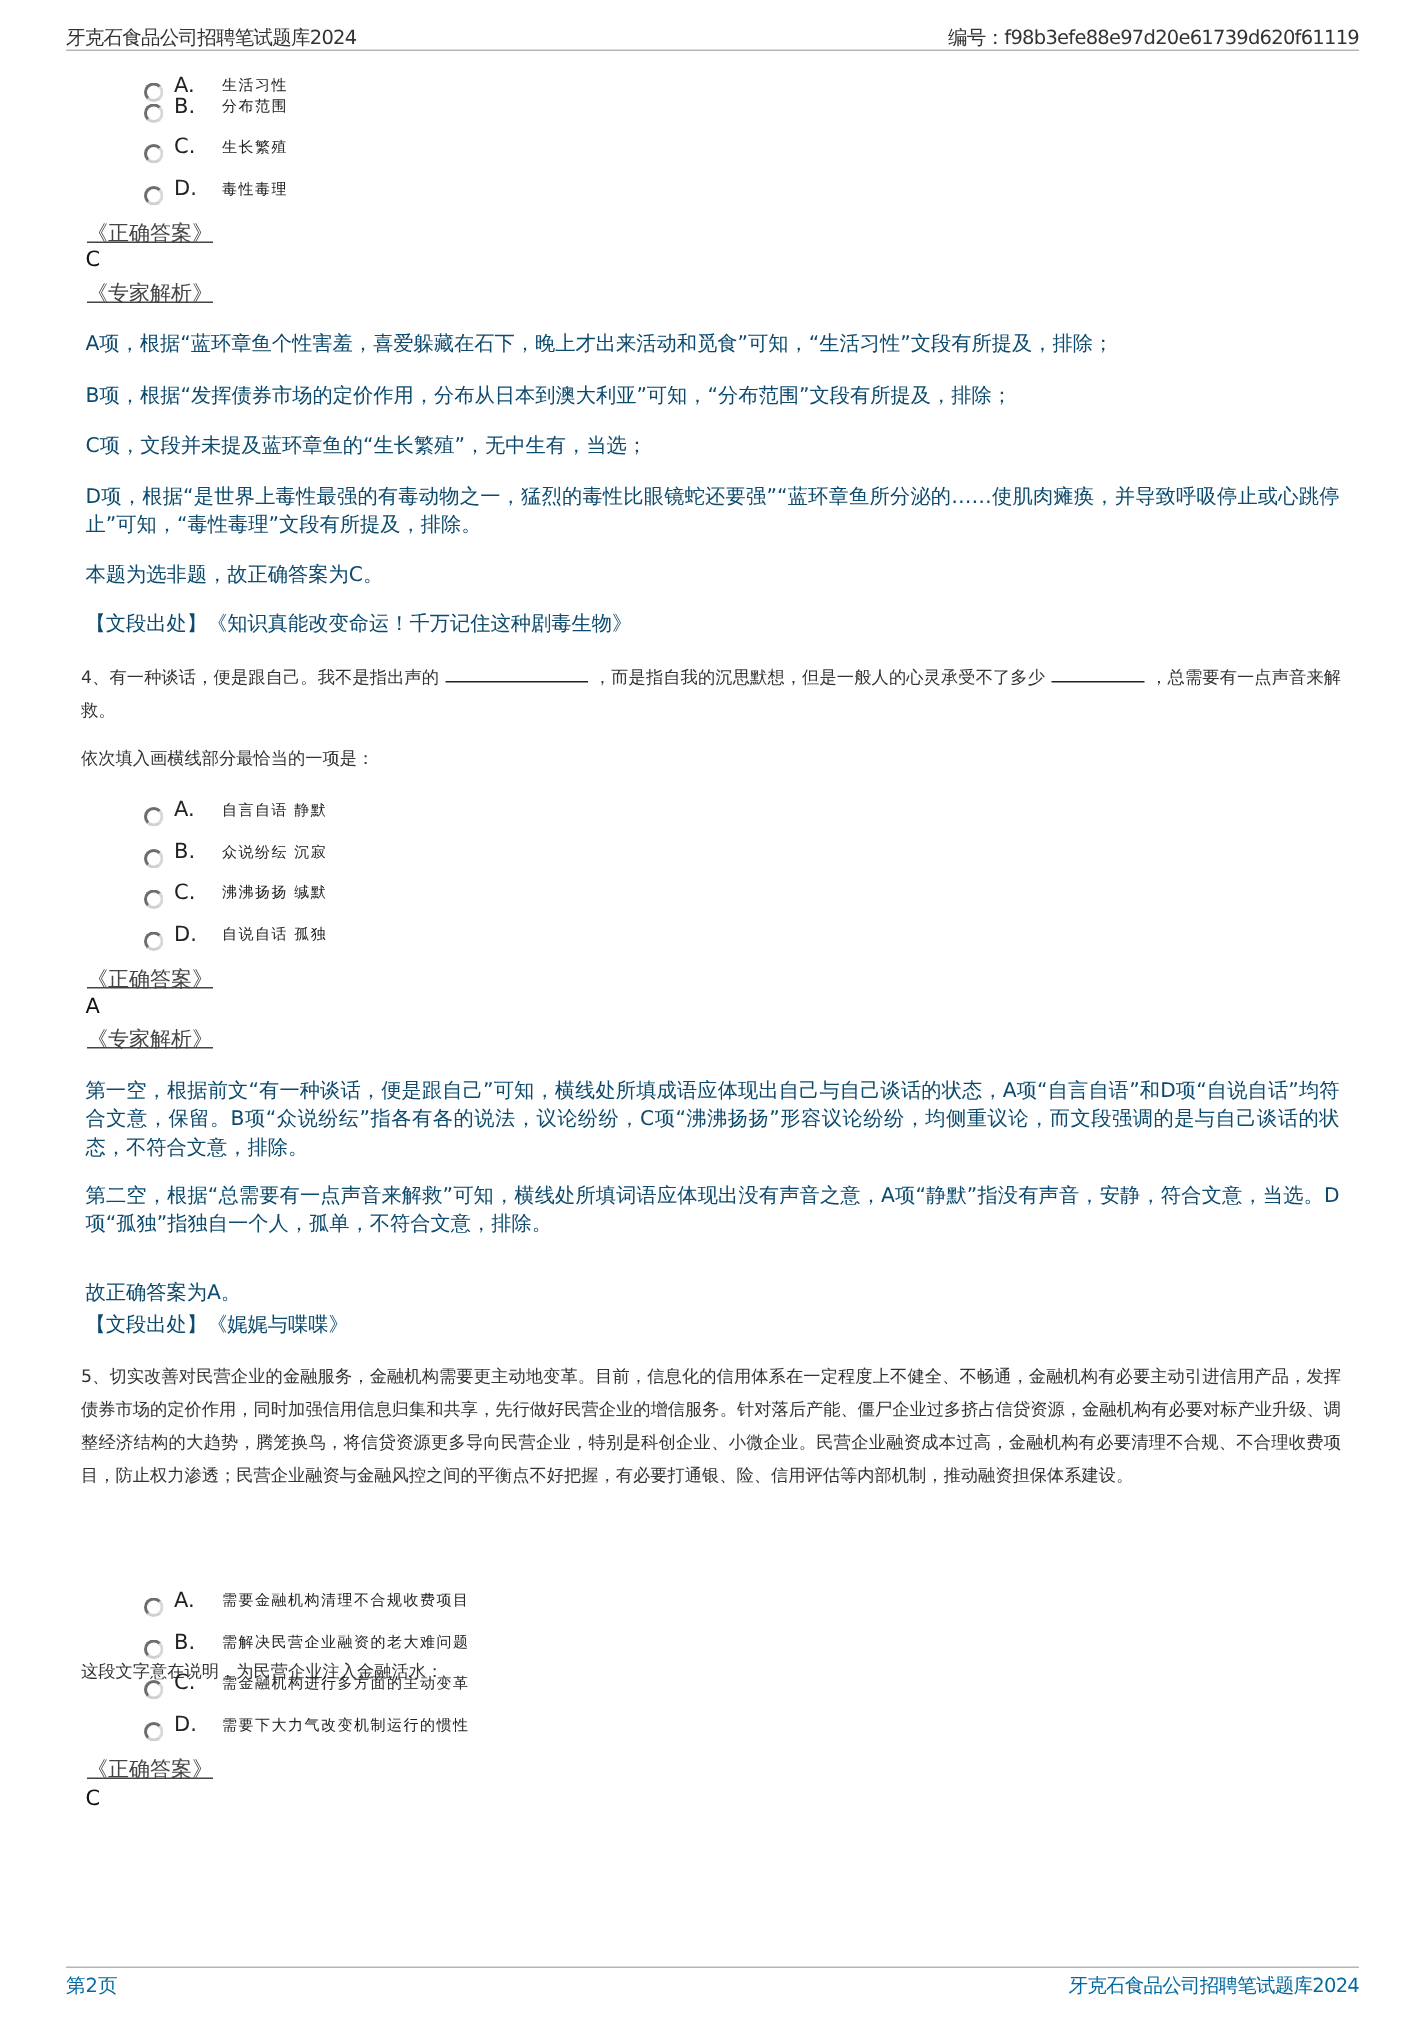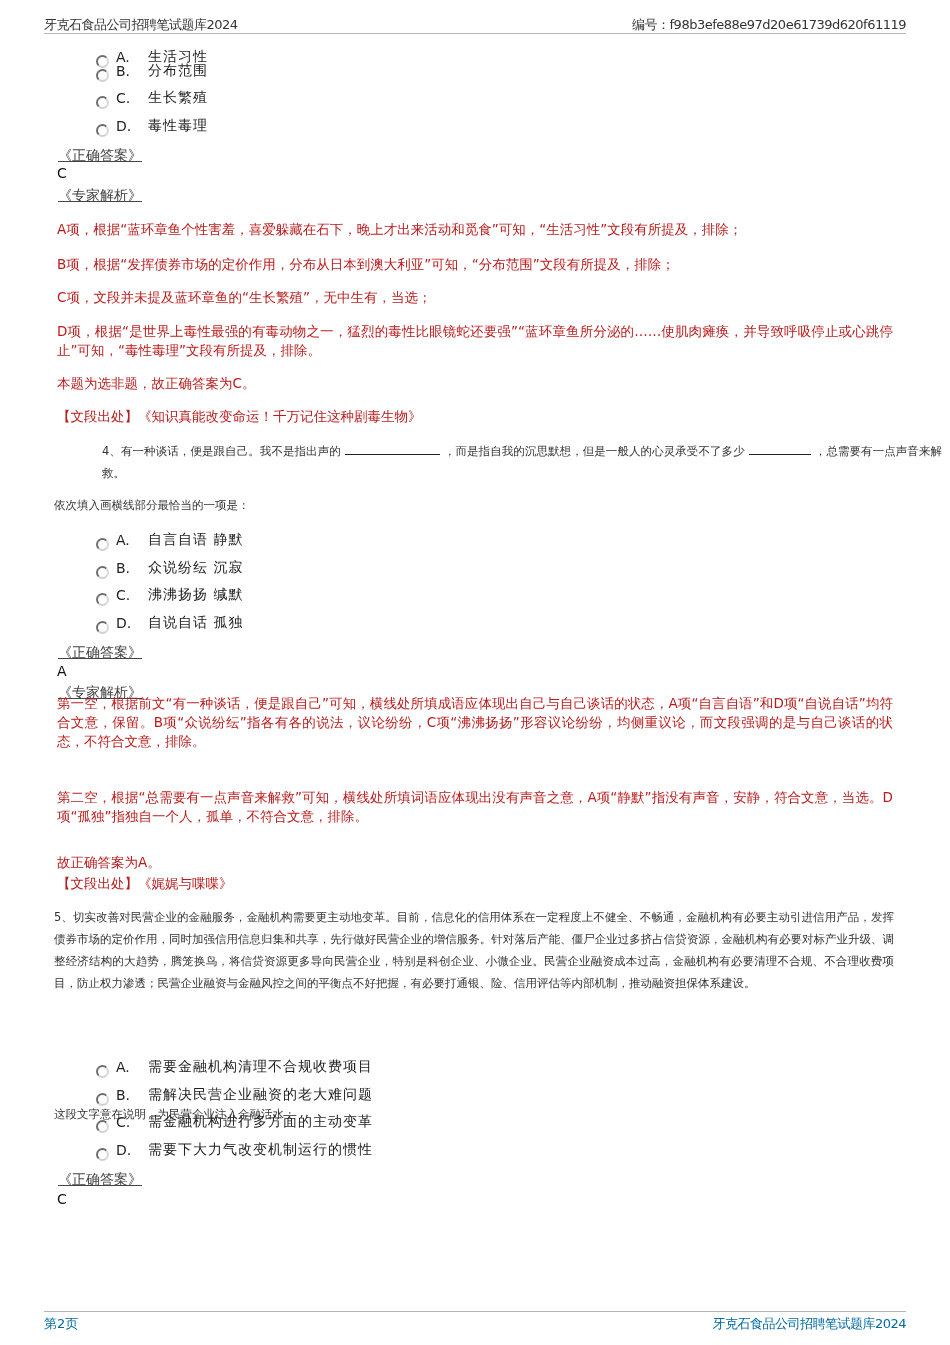--- a/index.html
+++ b/index.html
@@ -9,25 +9,25 @@
   .header { position: absolute; left: 44px; right: 44px; top: 14px; height: 20px; border-bottom: 1px solid #b5b5b5; font-size: 13px; color: #333; }
   .header .left { position: absolute; left: 0; top: 2px; letter-spacing: -0.5px; }
   .header .right { position: absolute; right: 0; top: 2px; letter-spacing: -0.5px; }
 
   .footer { position: absolute; left: 44px; right: 44px; top: 1311px; height: 22px; border-top: 1px solid #b5b5b5; font-size: 13px; color: #0369a1; }
   .footer .left { position: absolute; left: 0; top: 3px; }
   .footer .right { position: absolute; right: 0; top: 3px; letter-spacing: -0.5px; }
   .option { position: absolute; left: 96px; height: 20px; display: flex; align-items: center; font-size: 14px; color: #222; }
   .radio { width: 13px; height: 13px; border-radius: 50%; border: 2px solid #6d6d6d; border-right-color: #d8d8d8; border-bottom-color: #d0d0d0; background: #fff; margin-top: 8px; margin-right: 7px; flex-shrink: 0; }
   .opt-letter { width: 32px; font-size: 14px; }
-  .opt-text { font-size: 14px; letter-spacing: 1px; }
+  .opt-text { font-size: 10px; letter-spacing: 1px; }
 
   .label { position: absolute; left: 58px; font-size: 14px; color: #444; text-decoration: underline; }
   .answer { position: absolute; left: 57px; font-size: 14px; color: #111; }
-  .para { position: absolute; left: 57px; width: 836px; font-size: 13.5px; line-height: 19px; color: #b91c1c; text-align: justify; }
+  .para { position: absolute; left: 57px; width: 836px; font-size: 13.5px; line-height: 19px; color: #0c4a6e; text-align: justify; }
   .small-para { position: absolute; left: 54px; width: 840px; font-size: 11.5px; line-height: 22px; color: #333; text-align: justify; }
   .blank { display: inline-block; width: 95px; border-bottom: 1.5px solid #222; height: 12px; margin: 0 4px; vertical-align: baseline; }
   .blank.short { width: 62px; }
 </style>
 </head>
 <body>
 
 <div class="header">
   <span class="left">牙克石食品公司招聘笔试题库2024</span>
   <span class="right"><span>编号：</span><span>f98b3efe88e97d20e61739d620f61119</span></span>
@@ -58,21 +58,21 @@
 <div class="answer" style="top:165px;">C</div>
 <div class="label" style="top:187px;">《专家解析》</div>
 
 <div class="para" style="top:220px;">A项，根据“蓝环章鱼个性害羞，喜爱躲藏在石下，晚上才出来活动和觅食”可知，“生活习性”文段有所提及，排除；</div>
 <div class="para" style="top:255px;">B项，根据“发挥债券市场的定价作用，分布从日本到澳大利亚”可知，“分布范围”文段有所提及，排除；</div>
 <div class="para" style="top:288px;">C项，文段并未提及蓝环章鱼的“生长繁殖”，无中生有，当选；</div>
 <div class="para" style="top:322px;">D项，根据“是世界上毒性最强的有毒动物之一，猛烈的毒性比眼镜蛇还要强”“蓝环章鱼所分泌的……使肌肉瘫痪，并导致呼吸停止或心跳停止”可知，“毒性毒理”文段有所提及，排除。</div>
 <div class="para" style="top:374px;">本题为选非题，故正确答案为C。</div>
 <div class="para" style="top:407px;">【文段出处】《知识真能改变命运！千万记住这种剧毒生物》</div>
 
-<div class="small-para" style="top:440px;margin-left:48px;">
+<div class="small-para" style="top:440px;">
   <span>4、有一种谈话，便是跟自己。我不是指出声的</span><span class="blank"></span><span>，而是指自我的沉思默想，但是一般人的心灵承受不了多少</span><span class="blank short"></span><span>，总需要有一点声音来解救。</span>
 </div>
 <div class="small-para" style="top:494px;">依次填入画横线部分最恰当的一项是：</div>
 
 <div class="option" style="top:530px;">
   <span class="radio"></span>
   <span class="opt-letter">A.</span>
   <span class="opt-text">自言自语 静默</span>
 </div>
 <div class="option" style="top:558px;">
@@ -88,21 +88,21 @@
 <div class="option" style="top:613px;">
   <span class="radio"></span>
   <span class="opt-letter">D.</span>
   <span class="opt-text">自说自话 孤独</span>
 </div>
 
 <div class="label" style="top:644px;">《正确答案》</div>
 <div class="answer" style="top:663px;">A</div>
 <div class="label" style="top:684px;">《专家解析》</div>
 
-<div class="para" style="top:694px;">第一空，根据前文“有一种谈话，便是跟自己”可知，横线处所填成语应体现出自己与自己谈话的状态，A项“自言自语”和D项“自说自话”均符合文意，保留。B项“众说纷纭”指各有各的说法，议论纷纷，C项“沸沸扬扬”形容议论纷纷，均侧重议论，而文段强调的是与自己谈话的状态，不符合文意，排除。</div>
+<div class="para" style="top:718px;">第一空，根据前文“有一种谈话，便是跟自己”可知，横线处所填成语应体现出自己与自己谈话的状态，A项“自言自语”和D项“自说自话”均符合文意，保留。B项“众说纷纭”指各有各的说法，议论纷纷，C项“沸沸扬扬”形容议论纷纷，均侧重议论，而文段强调的是与自己谈话的状态，不符合文意，排除。</div>
 <div class="para" style="top:788px;">第二空，根据“总需要有一点声音来解救”可知，横线处所填词语应体现出没有声音之意，A项“静默”指没有声音，安静，符合文意，当选。D项“孤独”指独自一个人，孤单，不符合文意，排除。</div>
 <div class="para" style="top:840px;margin-top:13px;">故正确答案为A。</div>
 <div class="para" style="top:874px;">【文段出处】《娓娓与喋喋》</div>
 
 <div class="small-para" style="top:906px;">5、切实改善对民营企业的金融服务，金融机构需要更主动地变革。目前，信息化的信用体系在一定程度上不健全、不畅通，金融机构有必要主动引进信用产品，发挥债券市场的定价作用，同时加强信用信息归集和共享，先行做好民营企业的增信服务。针对落后产能、僵尸企业过多挤占信贷资源，金融机构有必要对标产业升级、调整经济结构的大趋势，腾笼换鸟，将信贷资源更多导向民营企业，特别是科创企业、小微企业。民营企业融资成本过高，金融机构有必要清理不合规、不合理收费项目，防止权力渗透；民营企业融资与金融风控之间的平衡点不好把握，有必要打通银、险、信用评估等内部机制，推动融资担保体系建设。</div>
 <div class="small-para" style="top:1076px;margin-top:27px;">这段文字意在说明，为民营企业注入金融活水：</div>
 
 <div class="option" style="top:1057px;">
   <span class="radio"></span>
   <span class="opt-letter">A.</span>

